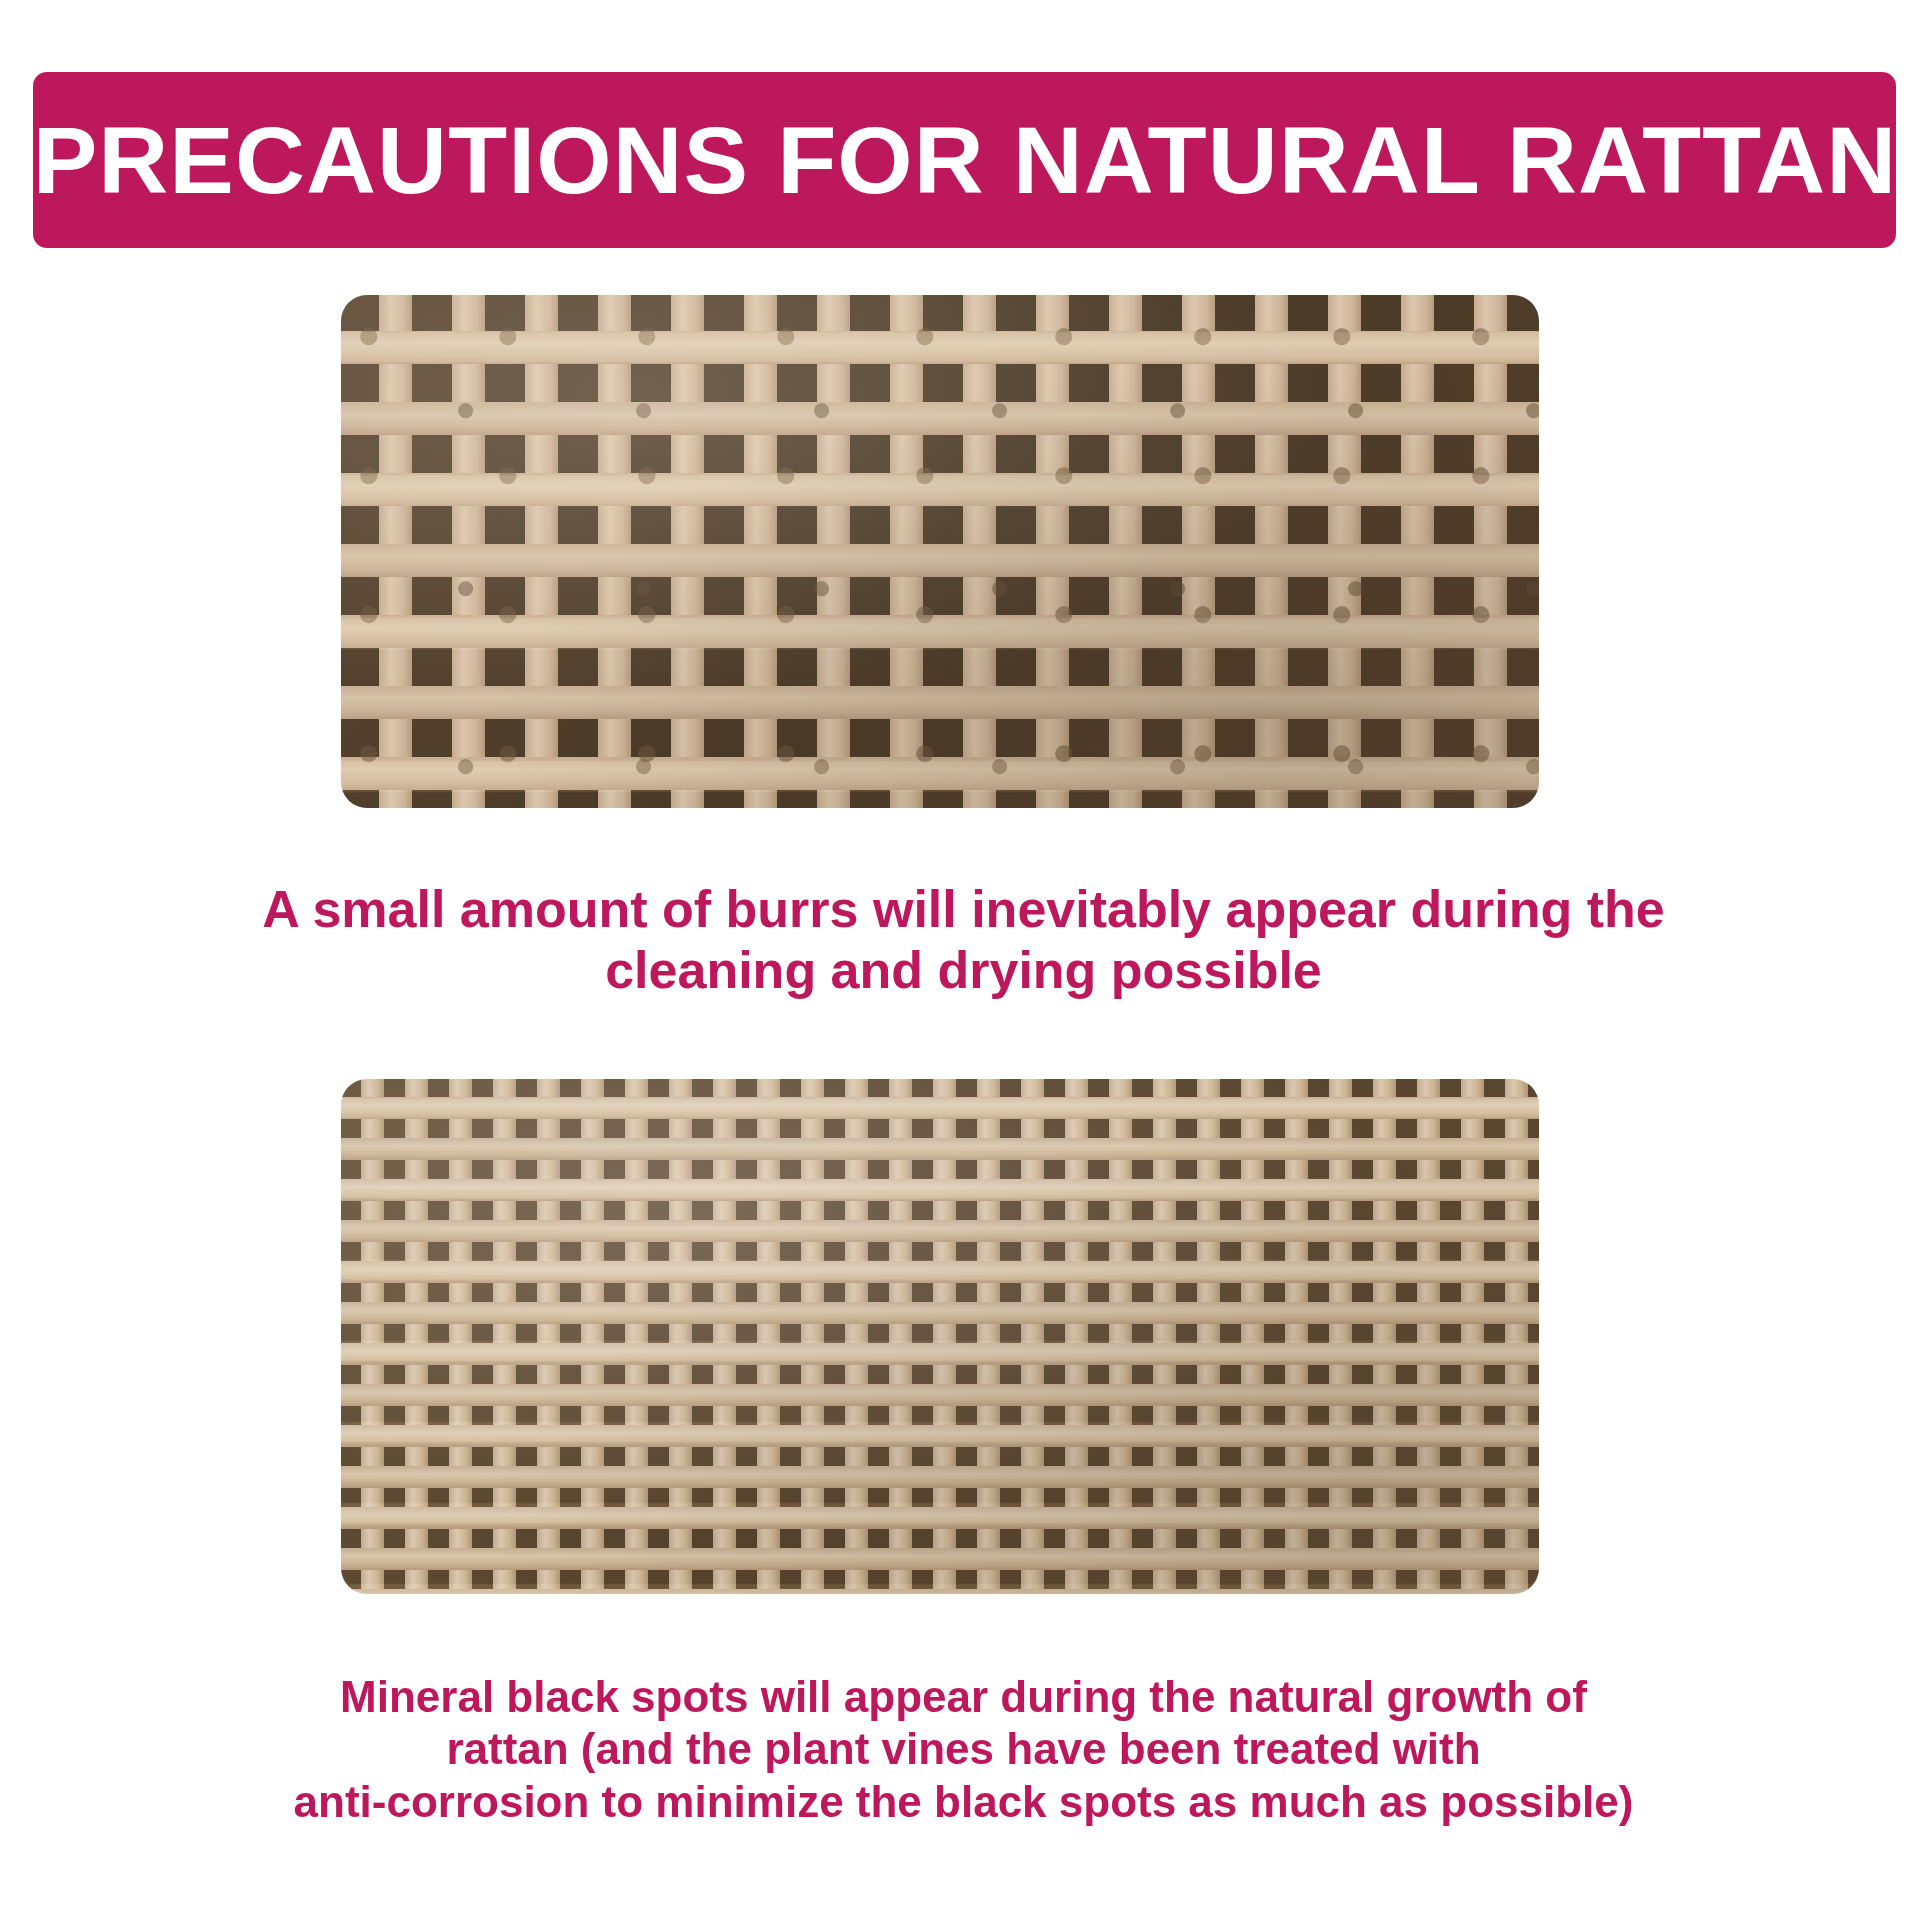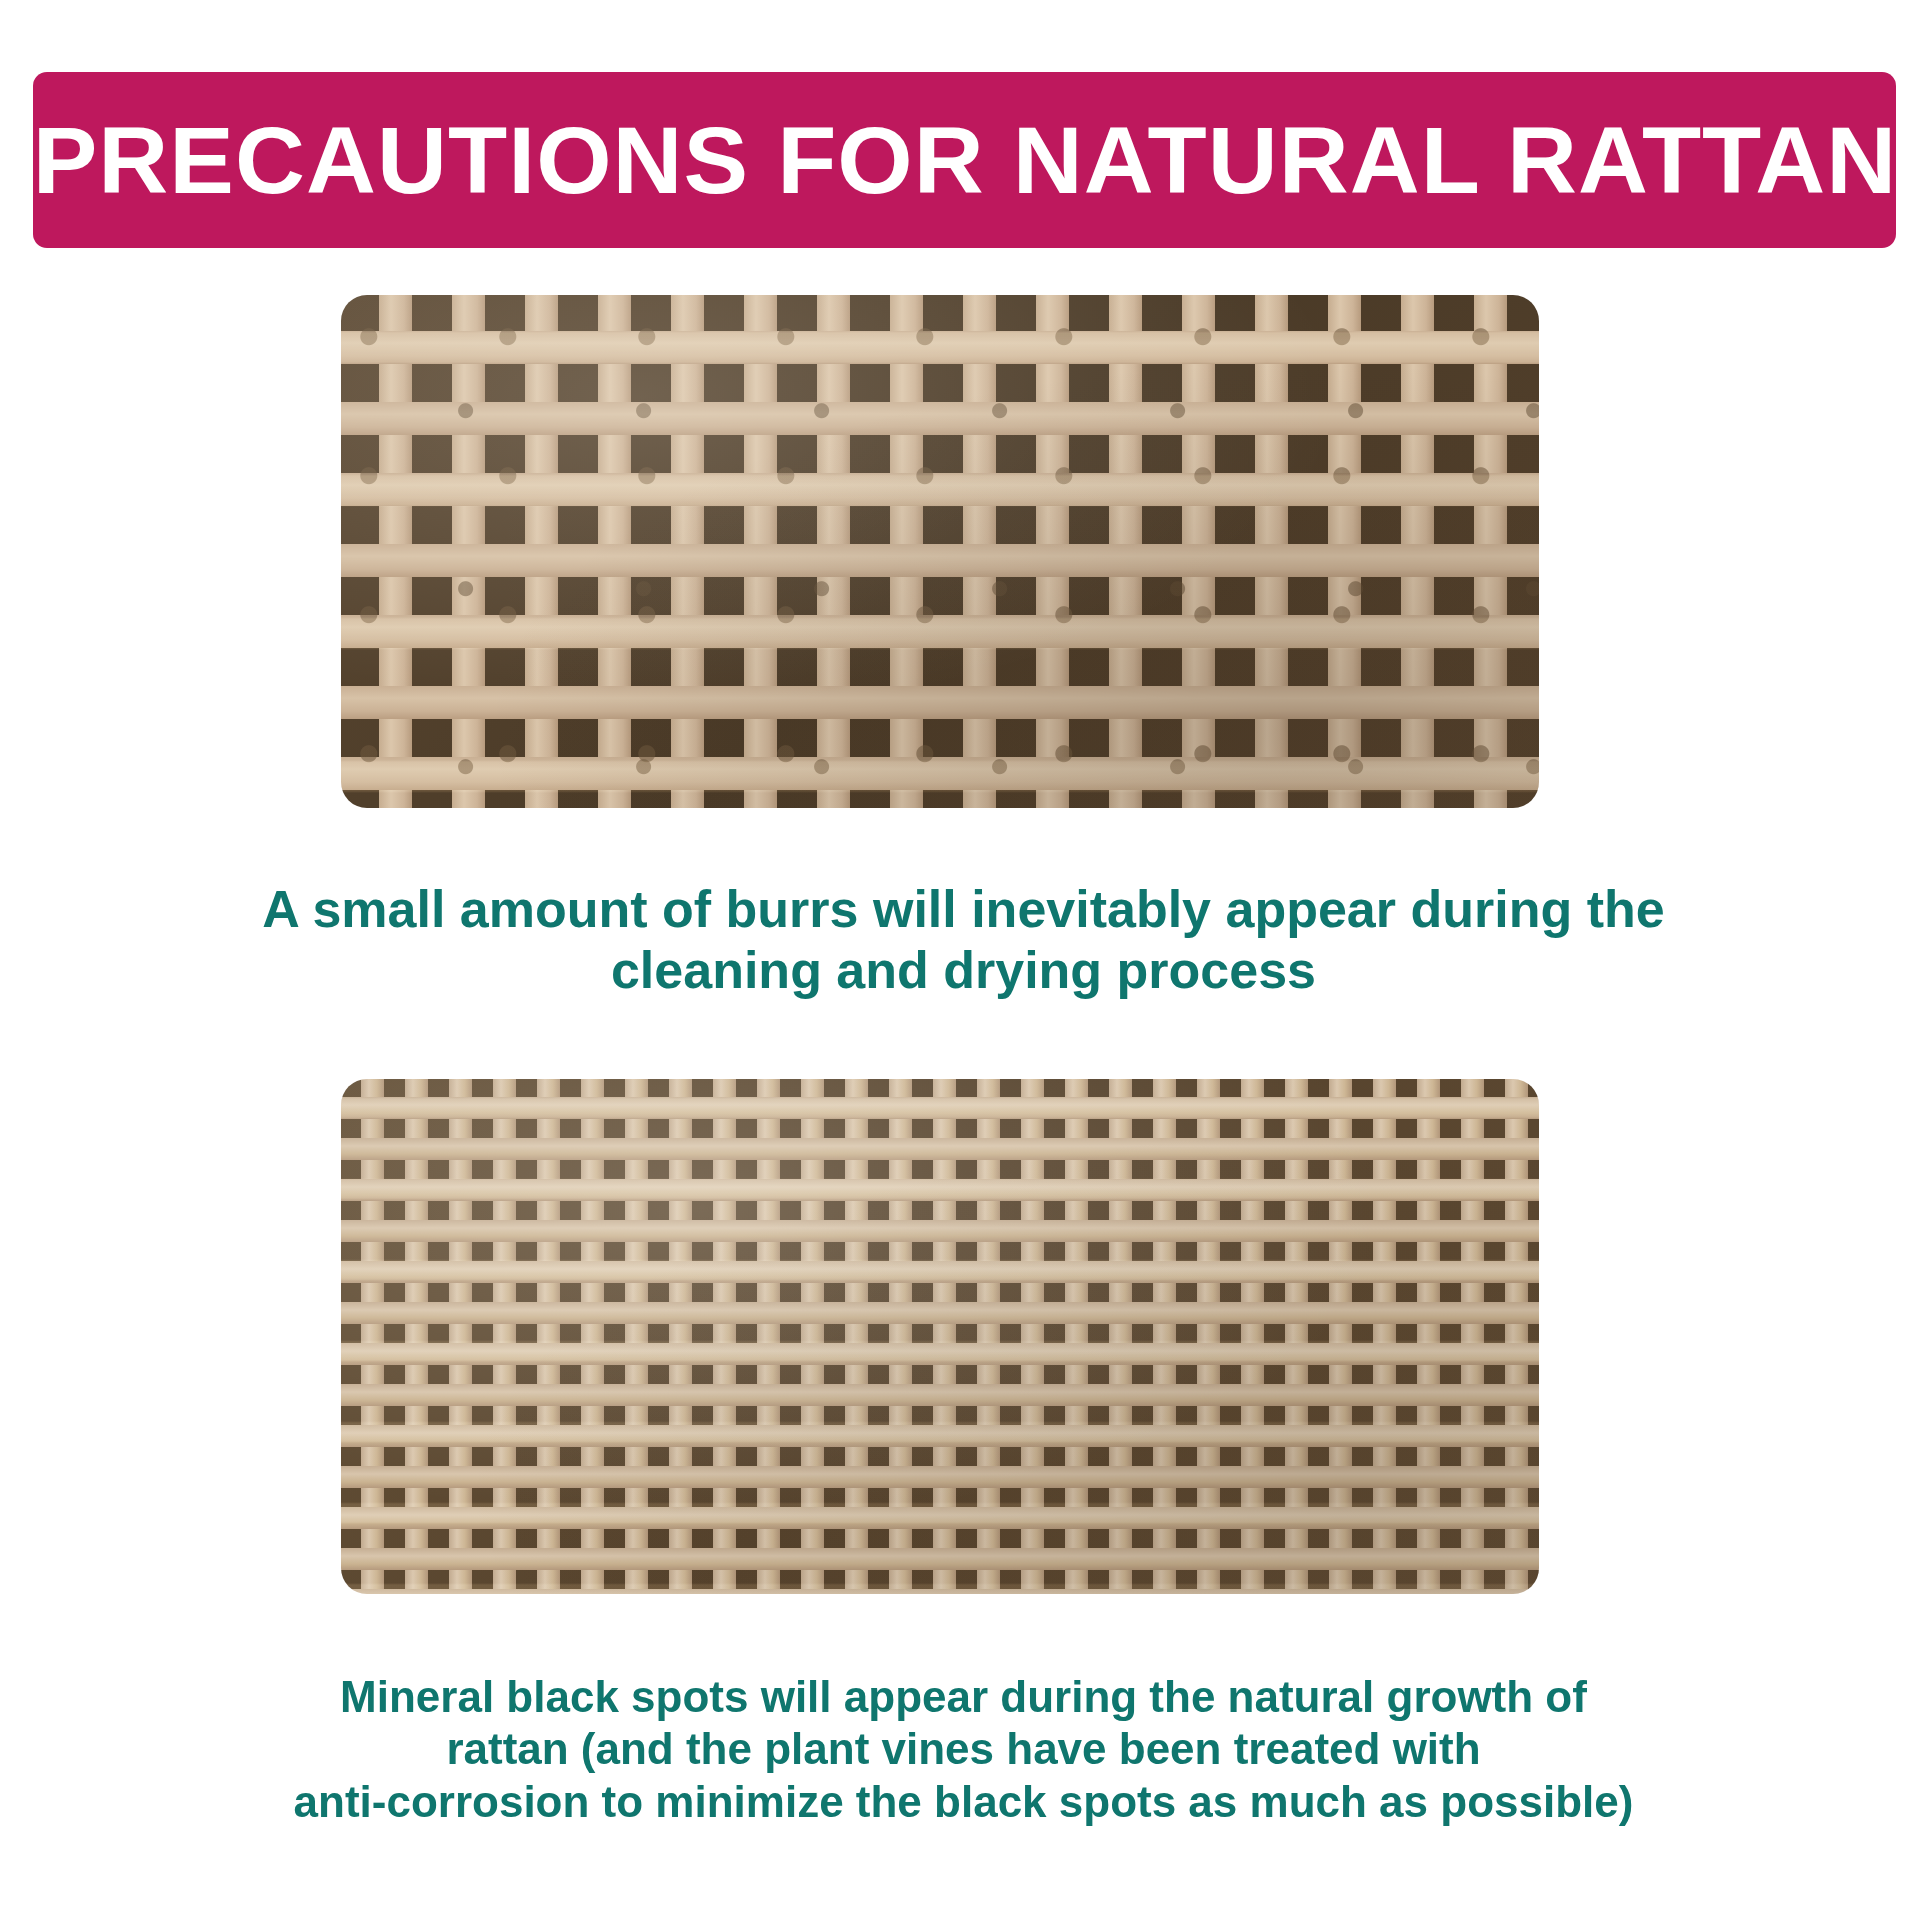--- a/index.html
+++ b/index.html
@@ -177,21 +177,21 @@
       radial-gradient(ellipse at 85% 80%, rgba(70,52,32,0.20), rgba(0,0,0,0) 62%);
     pointer-events: none;
   }
 
   
   .caption {
     position: absolute;
     left: 0;
     width: 1927px;
     text-align: center;
-    color: #0f766e;
+    color: #be185d;
     font-weight: 700;
     font-family: "Liberation Sans", "DejaVu Sans", sans-serif;
   }
   .caption-1 {
     top: 879px;
     font-size: 52px;
     line-height: 1.18;
     padding: 0 168px;
     box-sizing: border-box;
   }
@@ -208,21 +208,21 @@
 <body style="background: rgb(255, 255, 255);">
 
 <div class="banner" style="background-color: #be185d;">
   <div class="banner-title" style="color: rgb(255, 255, 255);">PRECAUTIONS FOR NATURAL RATTAN</div>
 </div>
 
 <div class="photo photo-coarse"></div>
 
 <div class="caption caption-1">
   <span class="cap-line">A small amount of burrs will inevitably appear during the</span>
-  <span class="cap-line">cleaning and drying process</span>
+  <span class="cap-line">cleaning and drying possible</span>
 </div>
 
 <div class="photo photo-fine"></div>
 
 <div class="caption caption-2">
   <span class="cap-line">Mineral black spots will appear during the natural growth of</span>
   <span class="cap-line">rattan (and the plant vines have been treated with</span>
   <span class="cap-line">anti-corrosion to minimize the black spots as much as possible)</span>
 </div>
 

